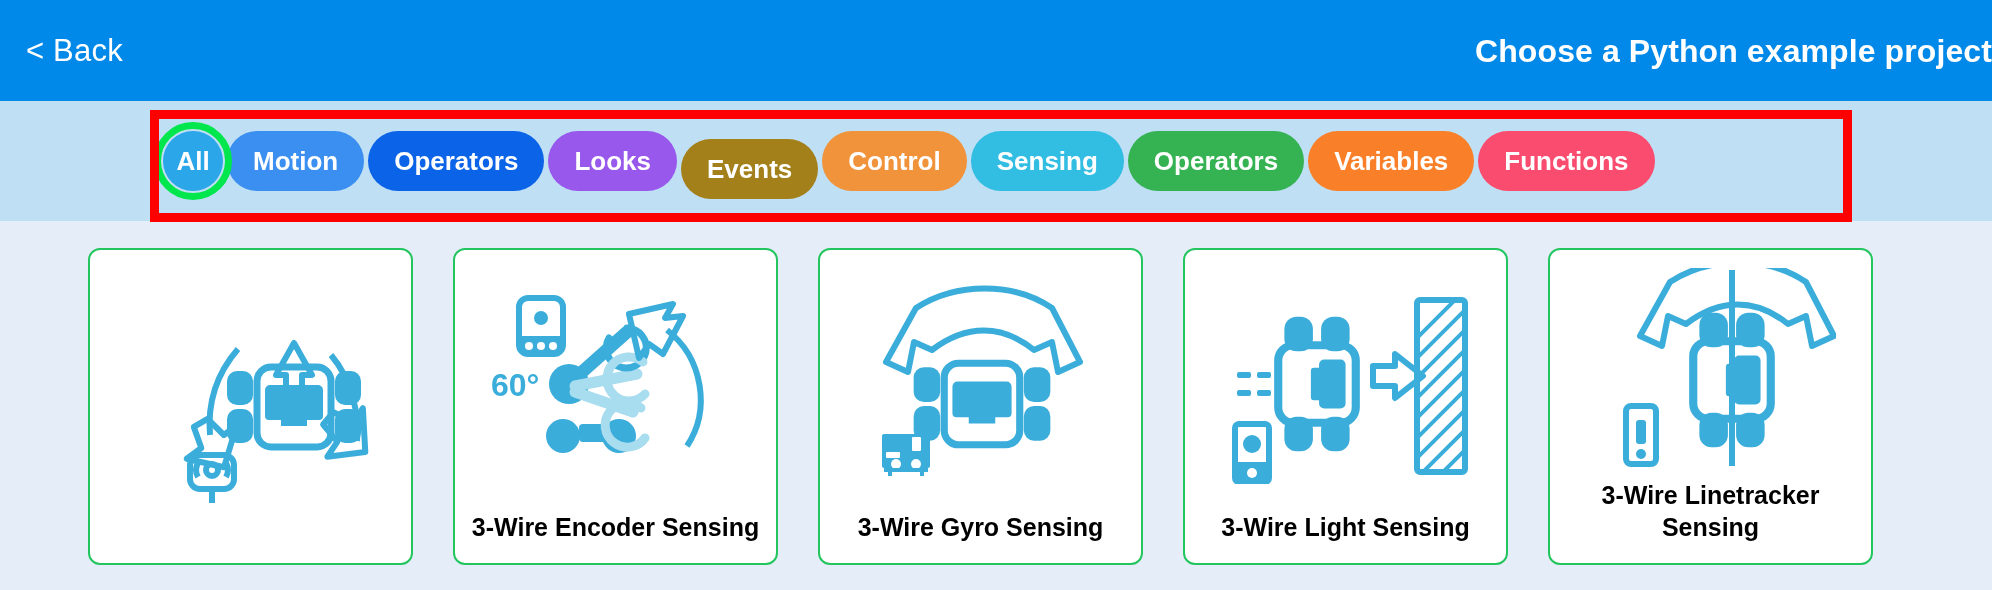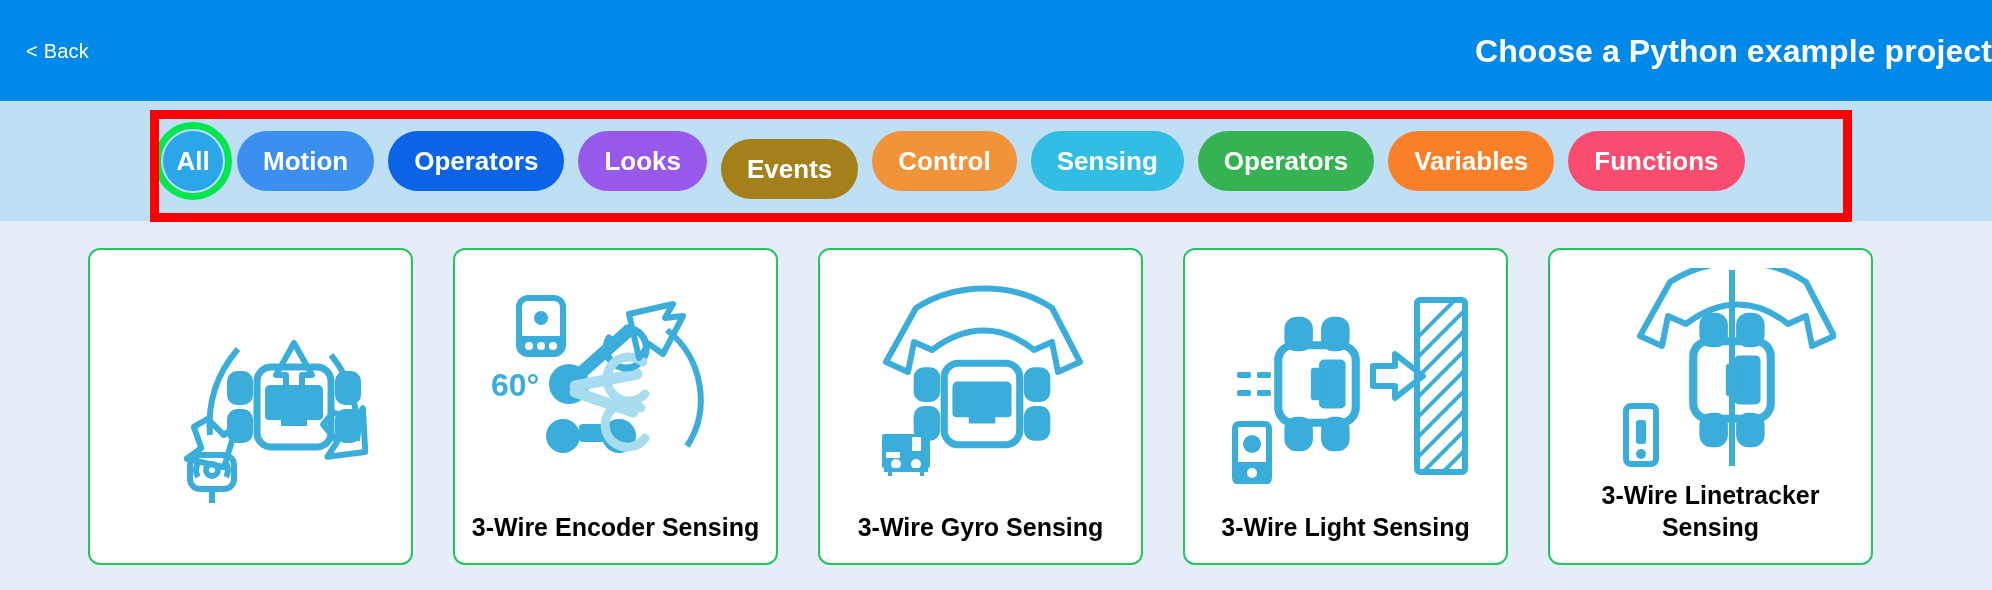--- a/index.html
+++ b/index.html
@@ -14,21 +14,21 @@
   
   .header {
     position: absolute; left: 0; top: 0;
     width: 1992px; height: 101px;
     background: #0089e8;
     display: flex; align-items: center;
   }
   .back-btn {
     position: absolute; left: 16px; top: 50%;
     transform: translateY(-50%);
-    color: #ffffff; font-size: 20px; font-weight: 400;
+    color: #ffffff; font-size: 31px; font-weight: 400;
     letter-spacing: 0.2px; white-space: nowrap;
     cursor: pointer; background: none; border: none;
     font-family: "Liberation Sans", sans-serif;
     padding: 6px 10px;
   }
   .header-title {
     position: absolute; left: 0; top: 50%;
     transform: translateY(-50%);
     width: 1992px; text-align: right;
     color: #ffffff; font-size: 32px; font-weight: 700;
@@ -45,21 +45,21 @@
     position: absolute;
     left: 150px; top: 9px;
     width: 1702px; height: 112px;
     border: 9px solid #ff0000;
     pointer-events: none;
     z-index: 5;
   }
   .pill-row {
     position: absolute; left: 163px; top: 13px;
     height: 94px;
-    display: flex; align-items: center; gap: 14px;
+    display: flex; align-items: center; gap: 4px;
   }
   .pill {
     height: 60px;
     border-radius: 30px;
     display: flex; align-items: center; justify-content: center;
     padding: 0 26px;
     color: #ffffff;
     font-size: 26px; font-weight: 700;
     white-space: nowrap;
     cursor: pointer;

